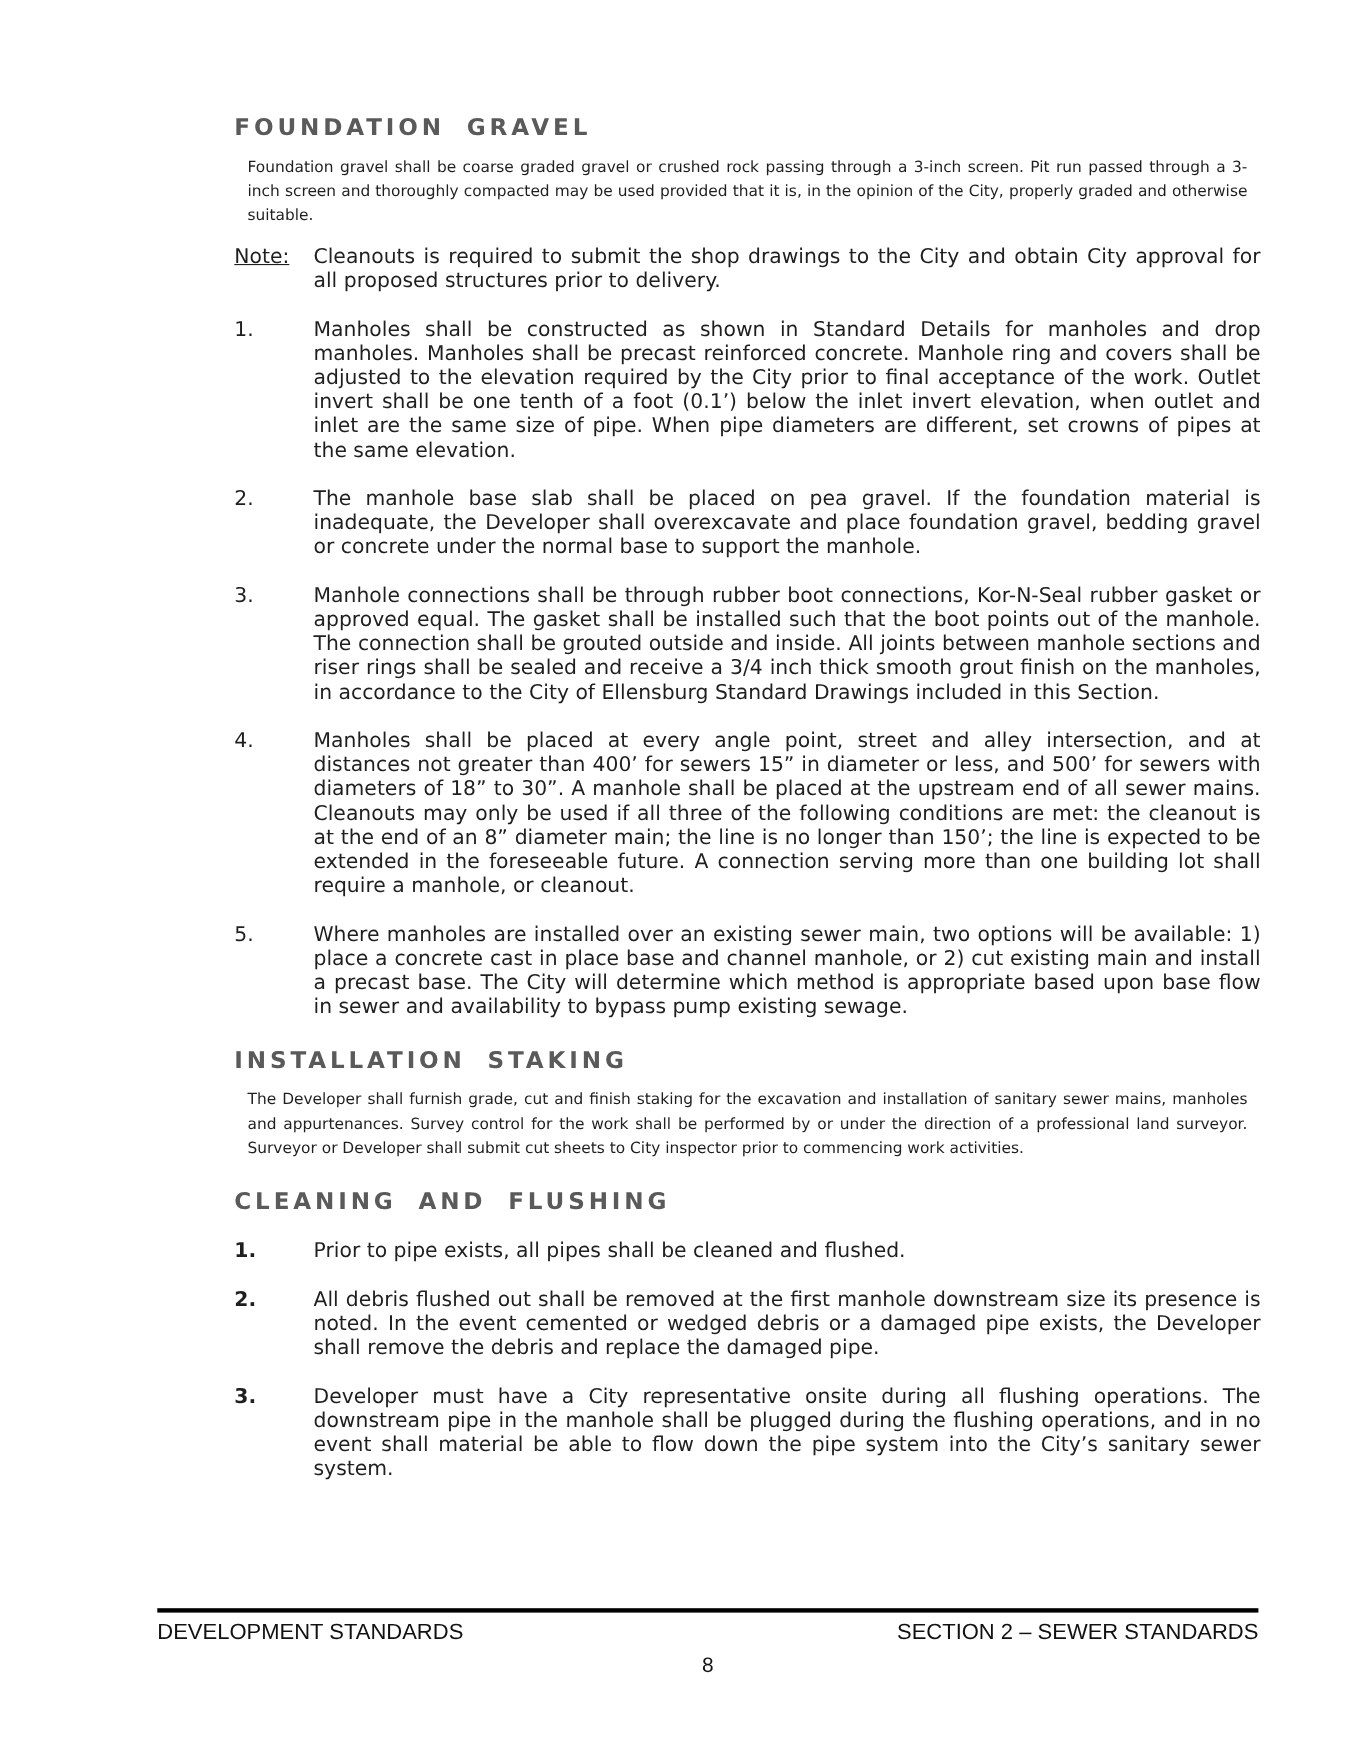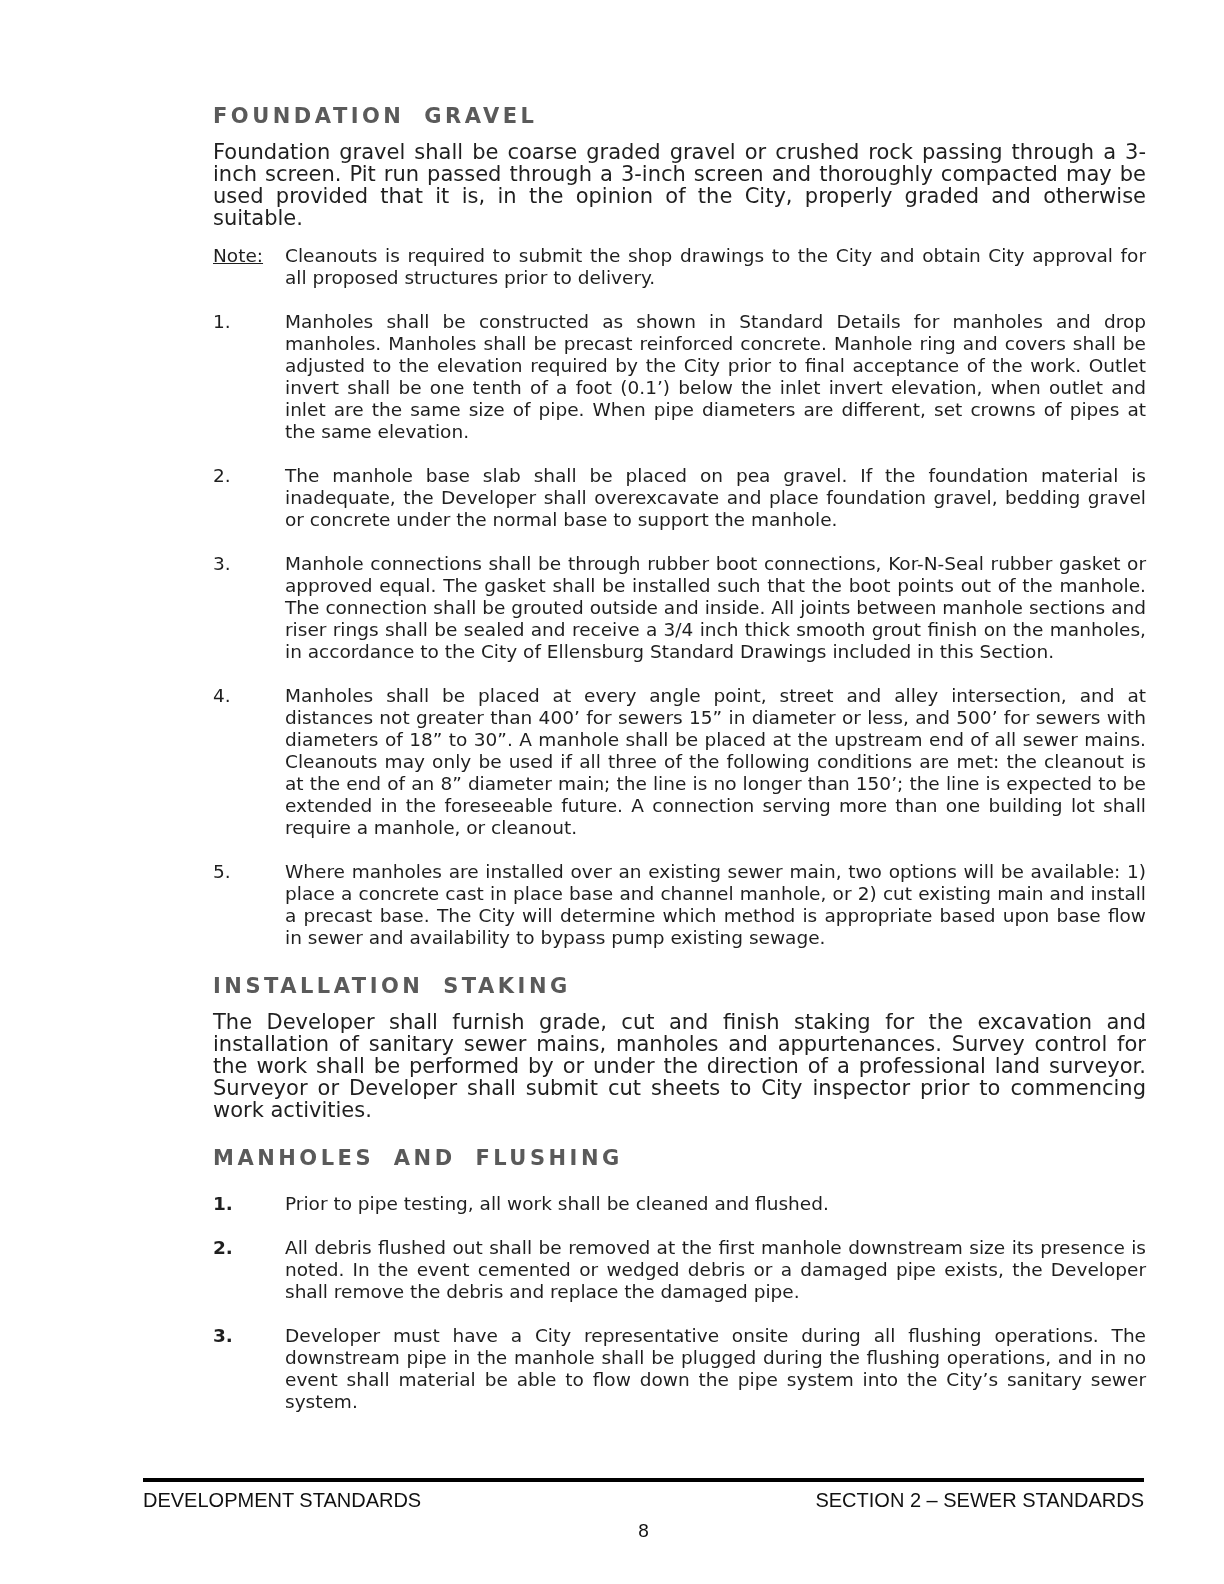--- a/index.html
+++ b/index.html
@@ -22,24 +22,24 @@
     font-size: 21px;
     font-weight: bold;
     color: #5a5a5a;
     letter-spacing: 3.5px;
     word-spacing: 9px;
     line-height: 26px;
     margin: 24px 0 12px 0;
   }
   section:first-of-type .section-heading { margin-top: 17px; }
   .para {
-    font-size: 21px;
+    font-size: 14px;
     line-height: 22px;
     text-align: justify;
-    margin: 0;
+    margin: 12px;
   }
   .item {
     display: flex;
     margin-top: 22px;
     font-size: 18.5px;
     line-height: 22px;
   }
   .num {
     flex: 0 0 72px;
     width: 72px;
@@ -54,21 +54,20 @@
   .footer {
     position: absolute;
     left: 143px;
     right: 80px;
     top: 1462px;
     border-top: 4px solid #000000;
     padding-top: 7px;
     font-family: "Liberation Sans", sans-serif;
     font-size: 20px;
     color: #111111;
-    margin-top: 16px;
   }
   .footer-row {
     display: flex;
     justify-content: space-between;
   }
   .page-number {
     text-align: center;
     margin-top: 8px;
     font-size: 19px;
   }
@@ -112,25 +111,25 @@
         <div class="itext">Where manholes are installed over an existing sewer main, two options will be available:  1) place a concrete cast in place base and channel manhole, or 2) cut existing main and install a precast base.  The City will determine which method is appropriate based upon base flow in sewer and availability to bypass pump existing sewage.</div>
       </div>
     </section>
 
     <section>
       <h2 class="section-heading">INSTALLATION STAKING</h2>
       <p class="para">The Developer shall furnish grade, cut and finish staking for the excavation and installation of sanitary sewer mains, manholes and appurtenances.  Survey control for the work shall be performed by or under the direction of a professional land surveyor.  Surveyor or Developer shall submit cut sheets to City inspector prior to commencing work activities.</p>
     </section>
 
     <section>
-      <h2 class="section-heading">MANHOLES AND FLUSHING</h2>
+      <h2 class="section-heading">CLEANING AND FLUSHING</h2>
 
       <div class="item">
         <span class="num bold">1.</span>
-        <div class="itext">Prior to pipe testing, all work shall be cleaned and flushed.</div>
+        <div class="itext">Prior to pipe exists, all pipes shall be cleaned and flushed.</div>
       </div>
       <div class="item">
         <span class="num bold">2.</span>
         <div class="itext">All debris flushed out shall be removed at the first manhole downstream size its presence is noted.  In the event cemented or wedged debris or a damaged pipe exists, the Developer shall remove the debris and replace the damaged pipe.</div>
       </div>
       <div class="item">
         <span class="num bold">3.</span>
         <div class="itext">Developer must have a City representative onsite during all flushing operations.  The downstream pipe in the manhole shall be plugged during the flushing operations, and in no event shall material be able to flow down the pipe system into the City’s sanitary sewer system.</div>
       </div>
     </section>

